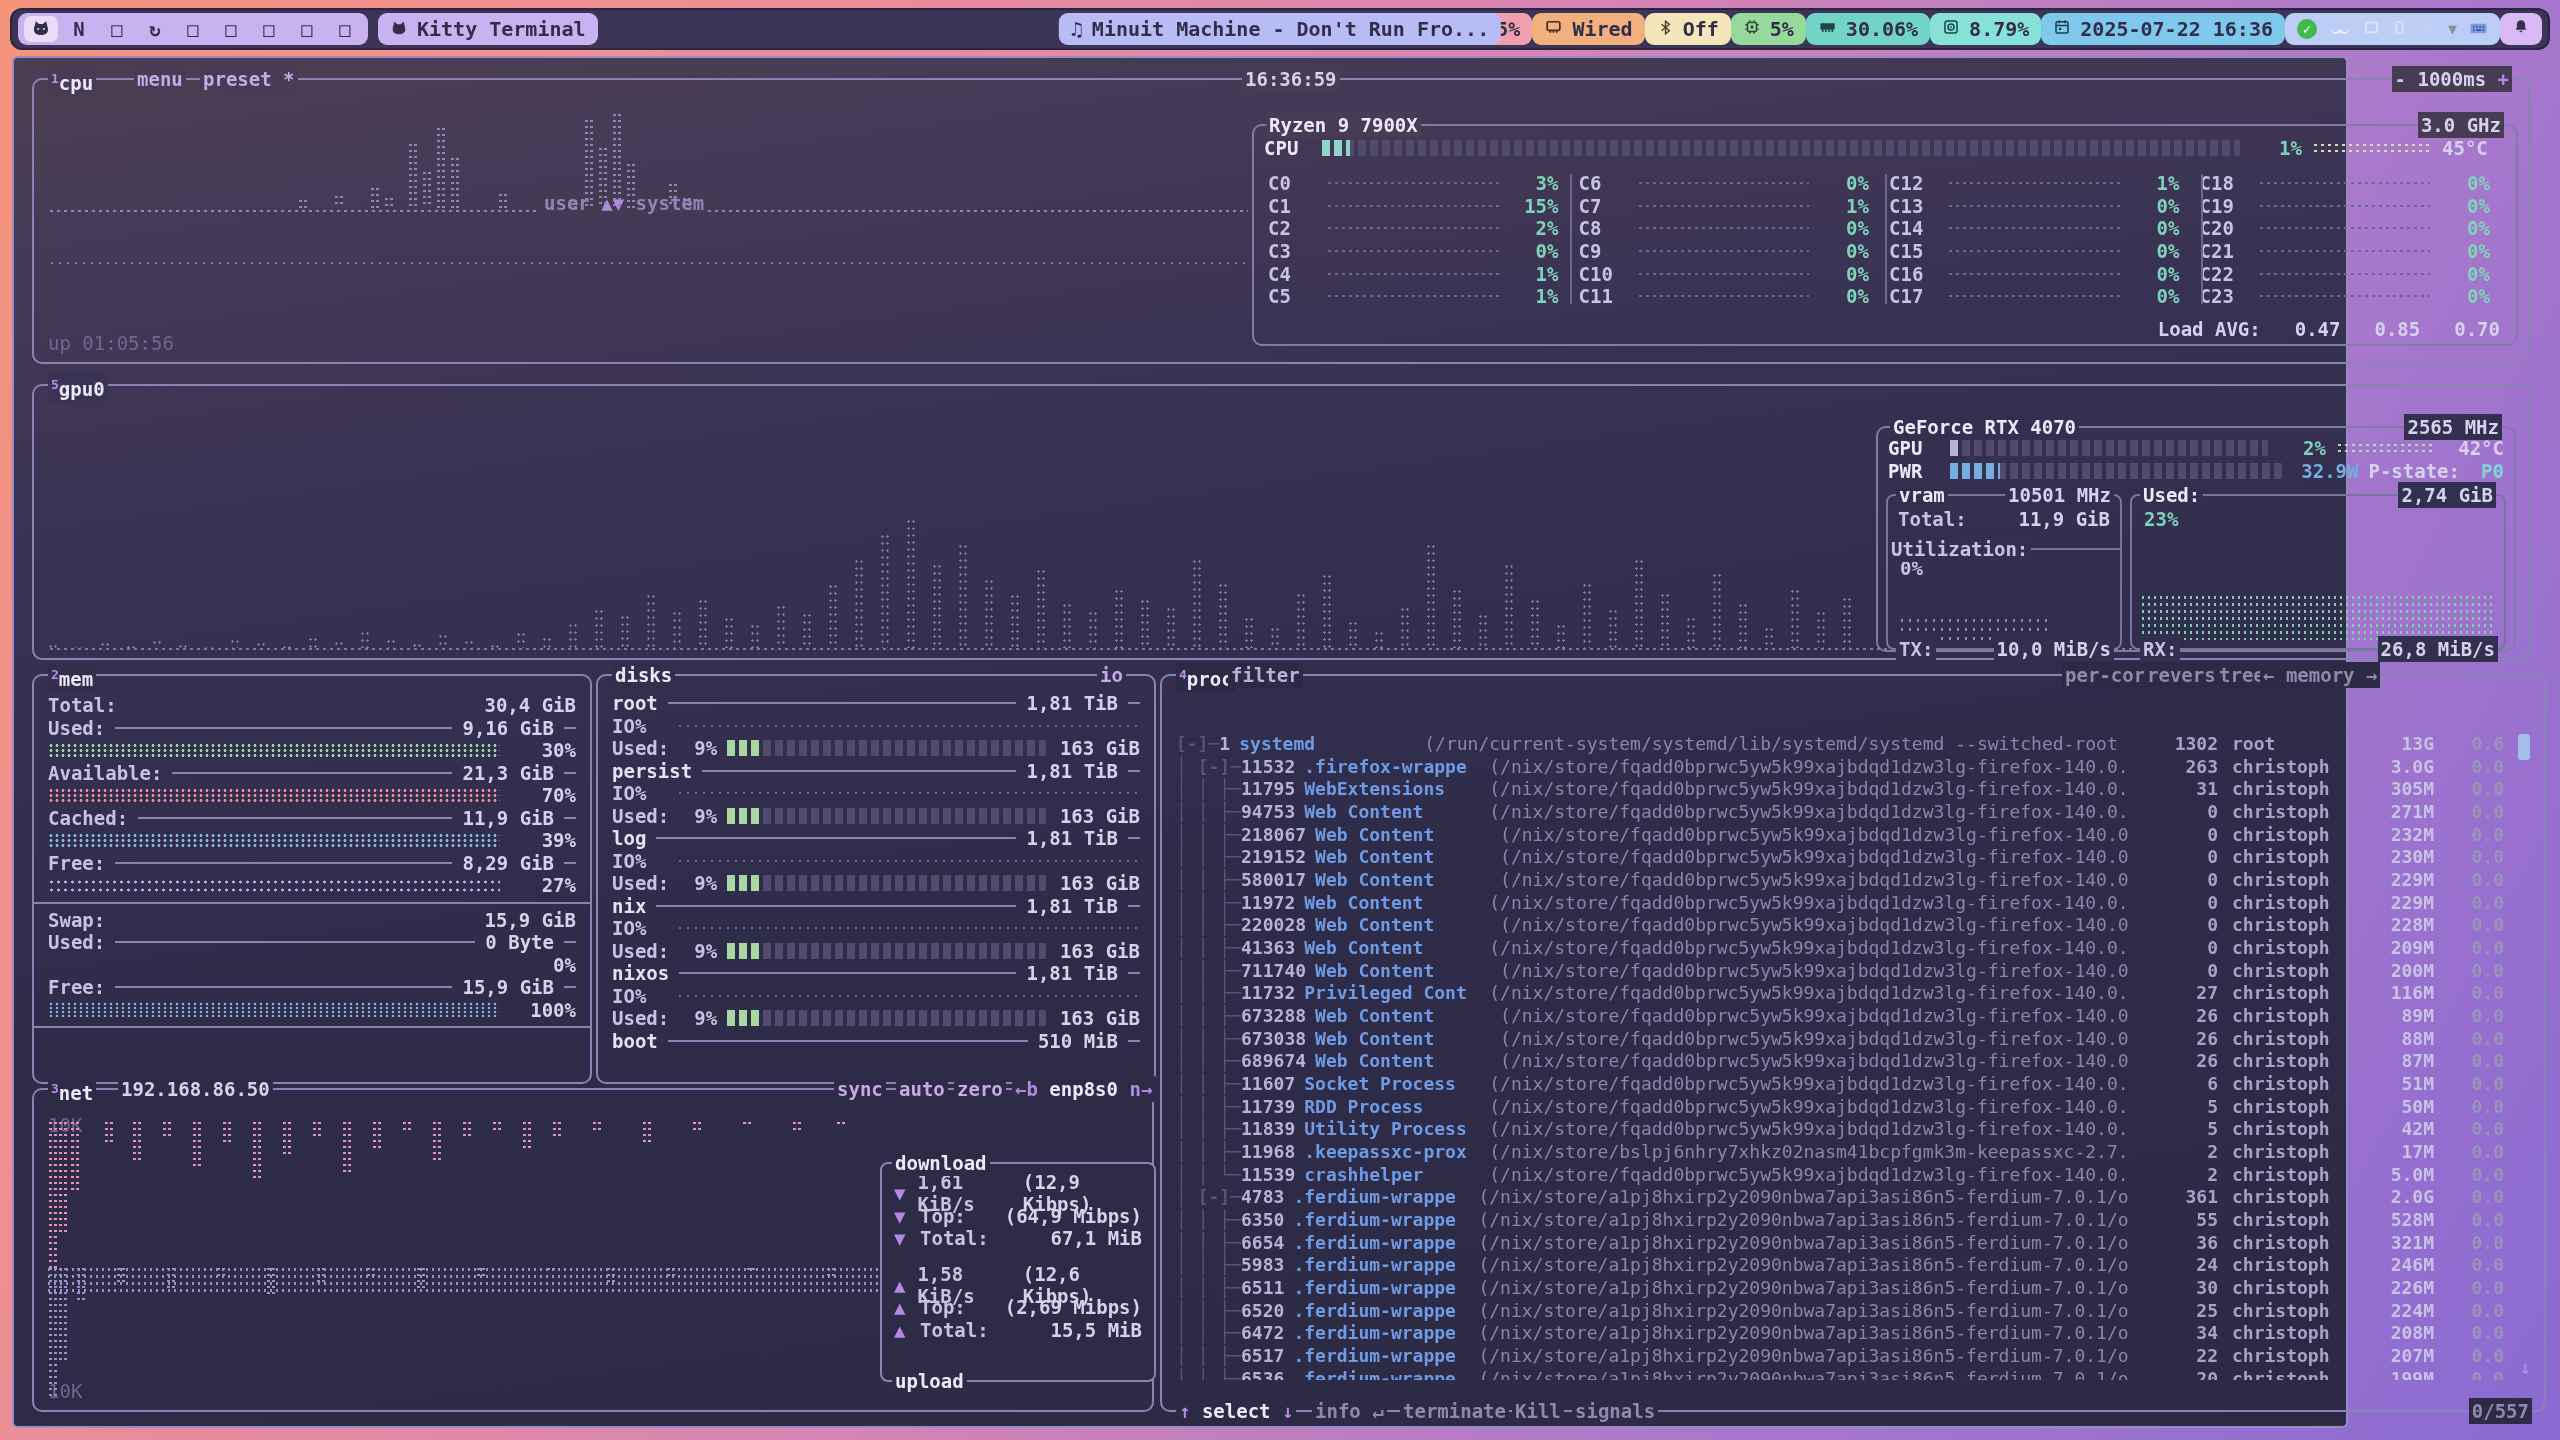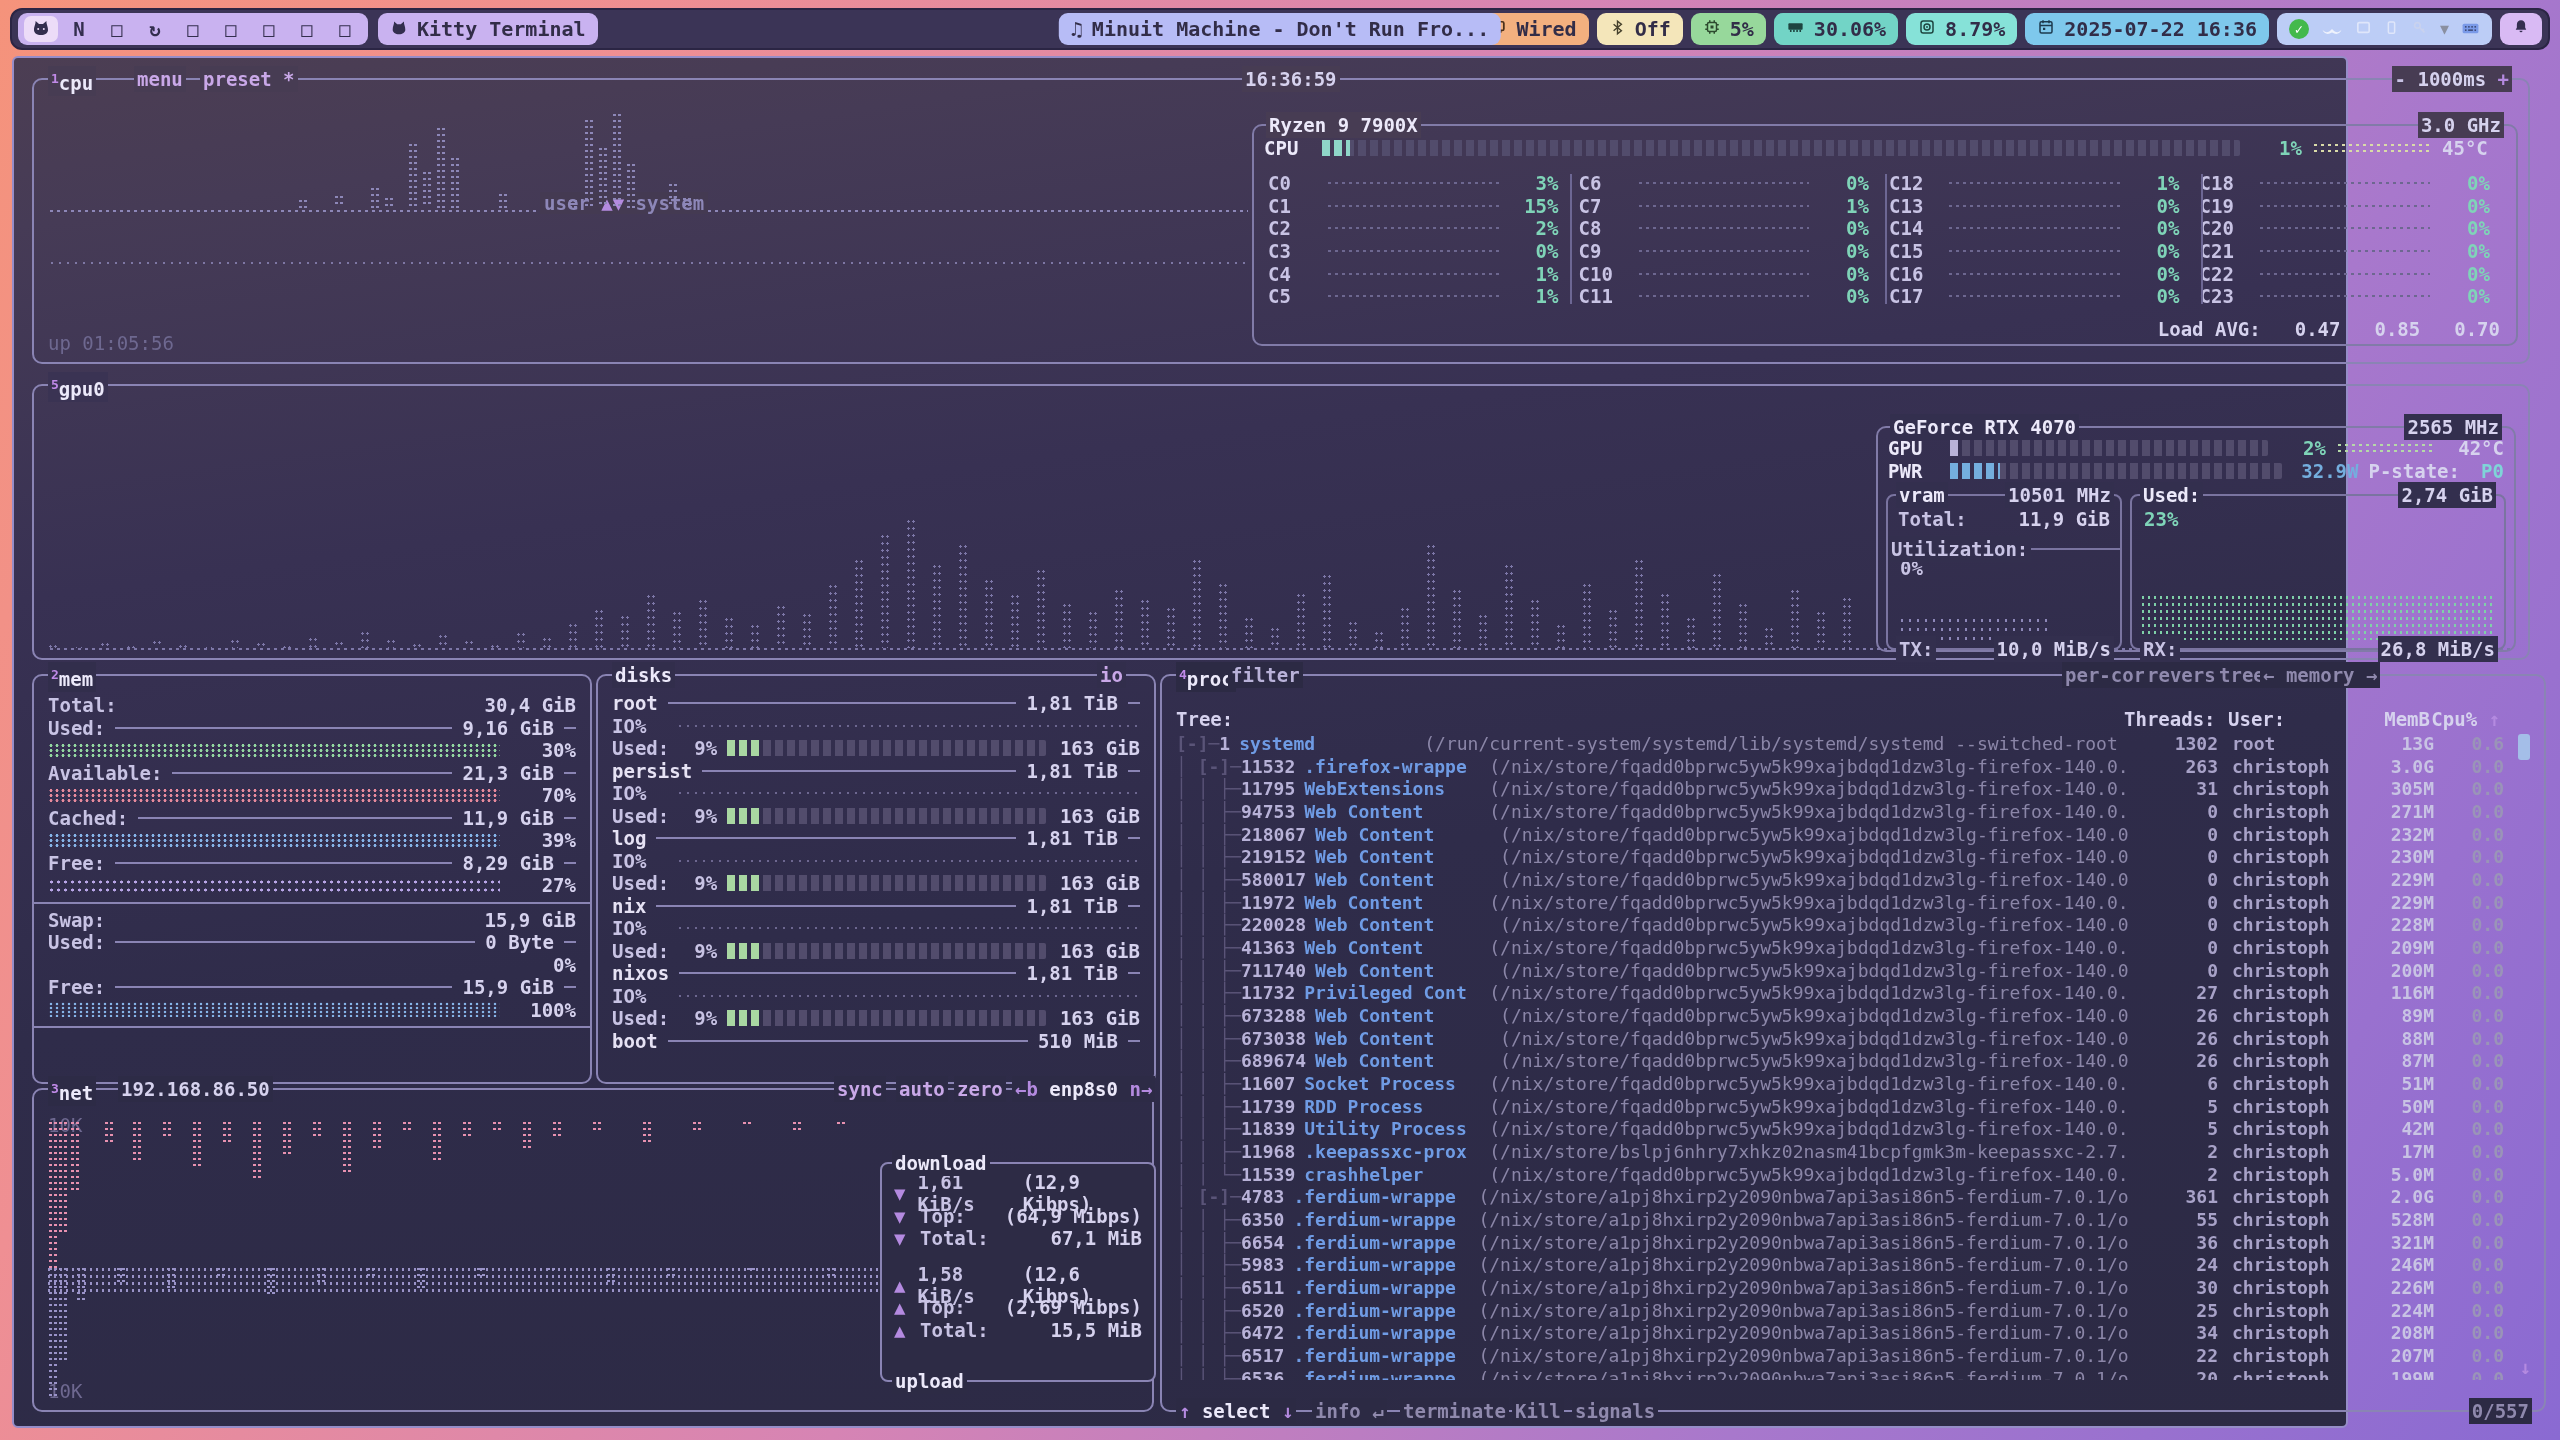--- a/index.html
+++ b/index.html
@@ -18,21 +18,21 @@
   .pill {
     height:32px; border-radius:9px; display:flex; align-items:center;
     padding:0 12px; font-weight:bold; color:#322d48; font-size:20px; gap:9px; white-space:nowrap;
   }
   .ws { background:#c9b2f0; gap:4px; padding:0 6px; }
   .ws .slot { width:34px; height:26px; display:flex; align-items:center; justify-content:center;
     border-radius:7px; color:#332e4e; font-size:19px; font-weight:bold; }
   .ws .slot.active { background:#ecdcf8; }
   .title-pill { background:#c9b2f0; }
   .music-pill { background:#b7bcf6; position:absolute; left:50%; transform:translateX(-50%); }
-  .right-group { margin-left:auto; display:flex; gap:8px; align-items:center; }
+  .right-group { margin-left:auto; display:flex; gap:0; align-items:center; }
   .tray { background:#bccdf6; gap:12px; }
   .ok-circle { width:20px;height:20px;border-radius:50%;background:#43b94c;color:#fff;
     display:flex;align-items:center;justify-content:center;font-size:14px; }
   .tri { color:#8a8fa0; font-size:15px; }
   .note { font-size:20px; }
   
   .term {
     position:absolute; left:12px; top:56px; width:2336px; height:1372px;
     background: linear-gradient(172deg,#4c3e53 0%,#463b56 10%,#383153 32%,#2f2c4a 58%,#2c2a44 100%);
     border:2px solid #968dc8; border-radius:6px;
@@ -891,28 +891,20 @@
   </div>
 
   <div class="bx pfoot" style="left:1146px;top:616px;width:1386px;height:738px;--cbg:#322e4c">
     <span class="chip" style="left:14px"><span class="sup">4</span><span class="tname">proc</span></span>
     <span class="chip opt" style="left:66px;color:#b9b2d9">filter</span>
     <span class="chip opt" style="left:900px">per-core</span>
     <span class="chip opt" style="left:982px">reverse</span>
     <span class="chip opt" style="left:1054px">tree</span>
     <span class="chip val" style="left:1098px">← memory →</span>
 
-    <div class="phead">
-      <span>Tree:</span>
-      <span style="flex:1"></span>
-      <span class="c-th">Threads:</span>
-      <span class="c-us">User:</span>
-      <span class="c-me">MemB</span>
-      <span class="c-cp"><span>Cpu%</span> <span class="purp">↑</span></span>
-    </div>
 
     <div class="proc-rows">
 
         <div class="prl">
           <span class="ptree">[-]─</span>
           <span class="ppid">1</span>
           <span class="pname">systemd</span>
           <span class="pcmd">(/run/current-system/systemd/lib/systemd/systemd --switched-root --system --deserializ)</span>
           <span class="pth">1302</span>
           <span class="pus">root</span>

